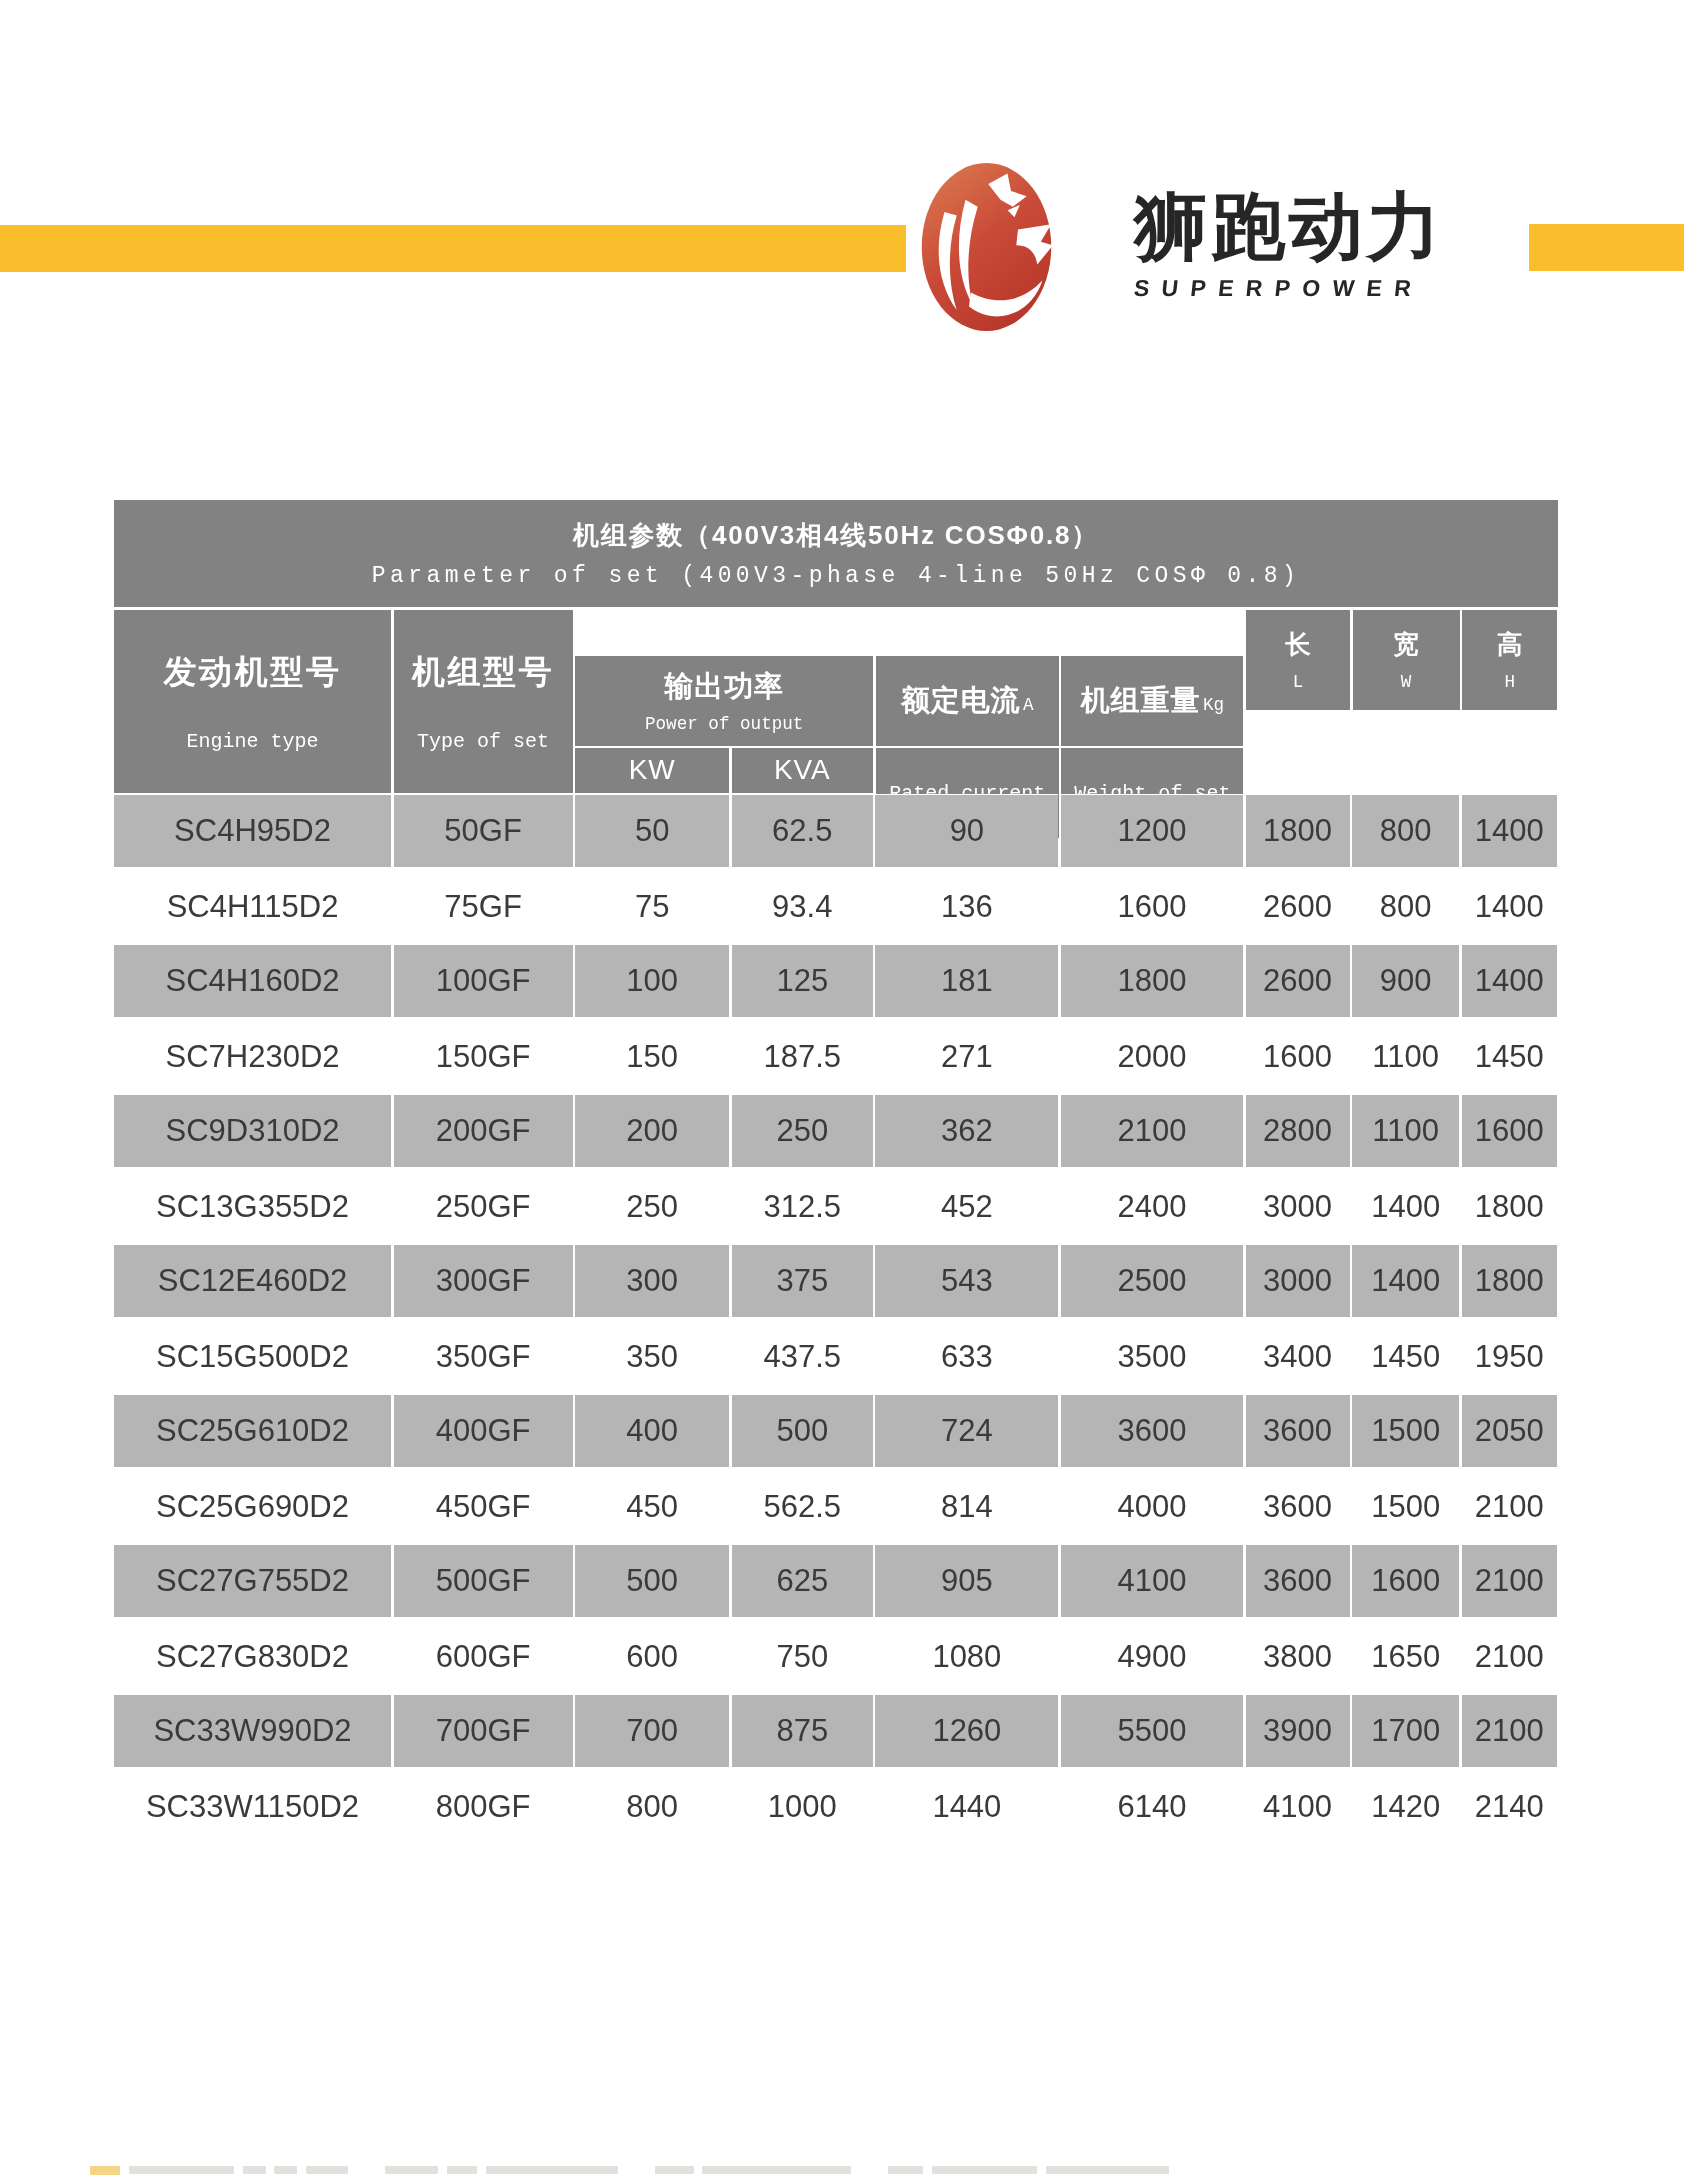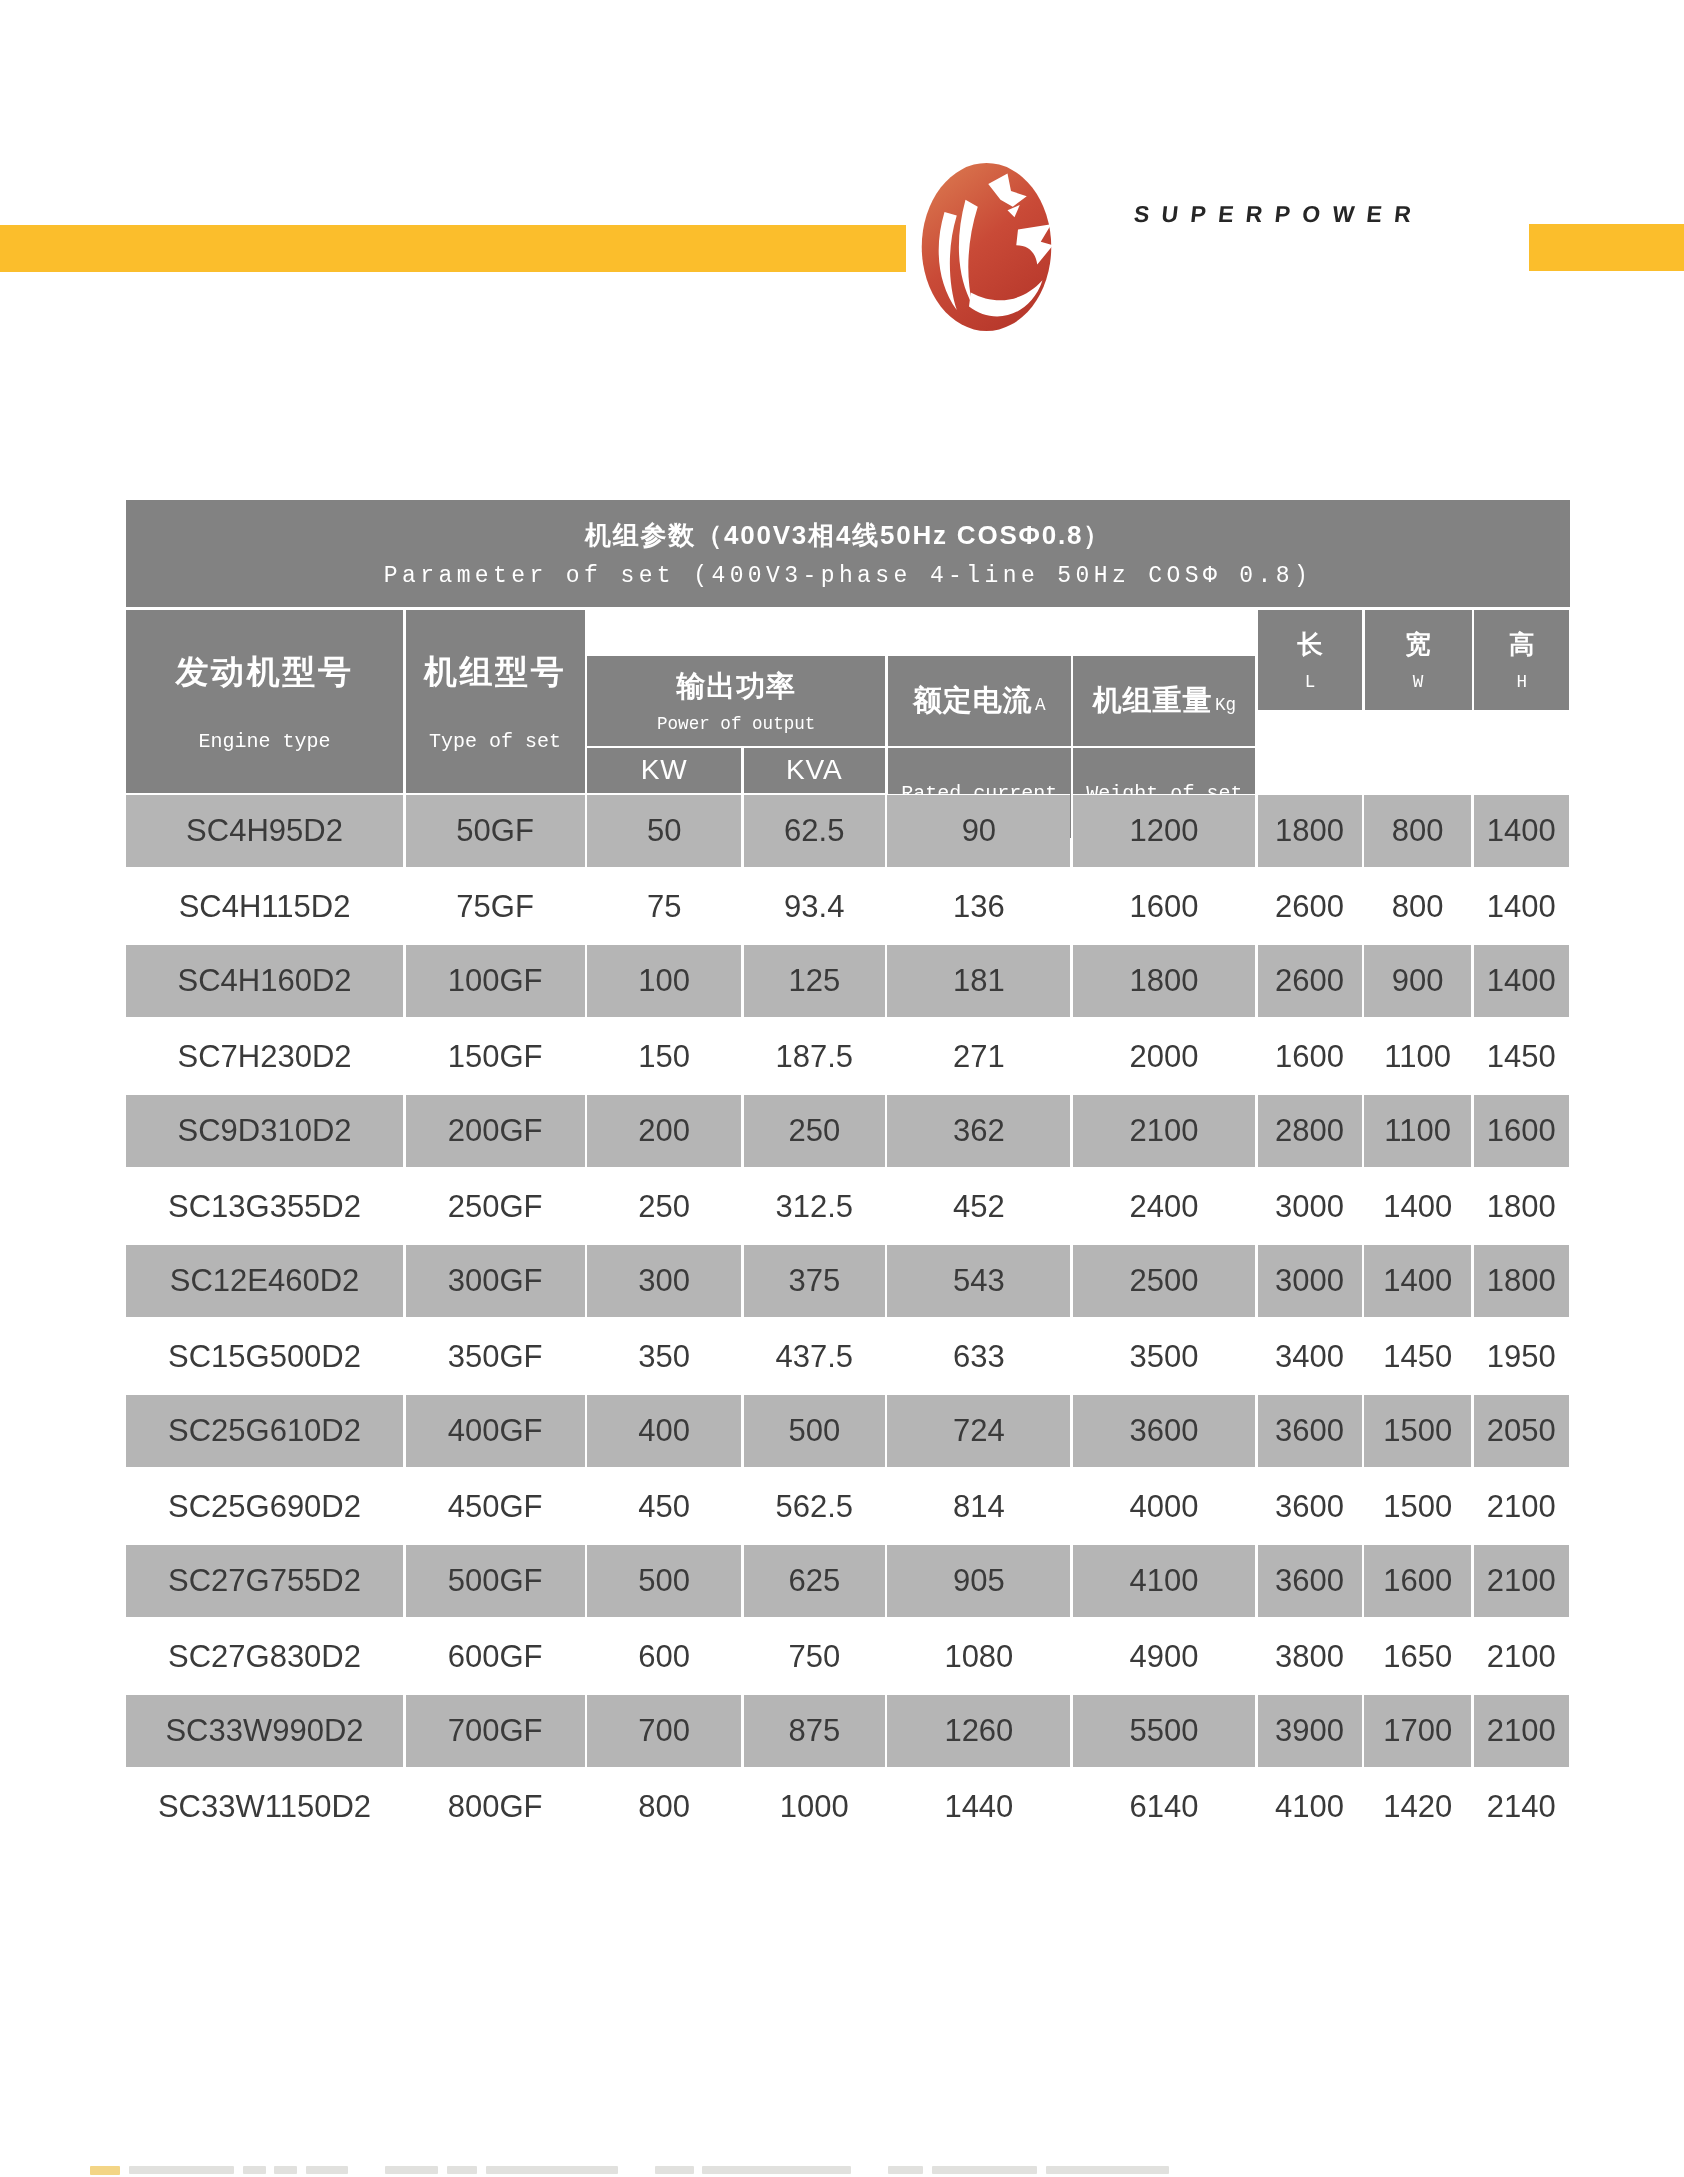--- a/index.html
+++ b/index.html
@@ -10,21 +10,21 @@
   
   .bar{position:absolute;background:#FBBE2C;}
   .bar-left{left:0;top:225px;width:906px;height:47px;}
   .bar-right{left:1529px;top:224px;width:155px;height:47px;}
   .logo-wrap{position:absolute;left:920px;top:161px;width:133px;height:172px;}
   .brand{position:absolute;left:1134px;top:190px;width:334px;}
   .brand-cn{font-size:74px;font-weight:900;color:#262626;letter-spacing:3.5px;line-height:1.0;white-space:nowrap;}
   .brand-en{margin-top:10.5px;font-size:23px;font-weight:700;color:#262626;letter-spacing:12.3px;transform:skewX(-6deg);white-space:nowrap;}
 
   
-  .spec-table{position:absolute;left:126px;top:500px;width:1444px;}
+  .spec-table{position:absolute;left:114px;top:500px;width:1444px;}
   .t-title{
     height:107px;background:#828282;color:#fff;margin-bottom:2.6px;
     display:flex;flex-direction:column;justify-content:center;align-items:center;gap:10.5px;
   }
   .t-title-cn{font-size:26px;font-weight:700;letter-spacing:1.8px;}
   .t-title-en{font-family:"Liberation Mono",monospace;font-size:23px;letter-spacing:4.4px;}
 
   .t-head{display:flex;gap:2.6px;height:183px;margin-bottom:1.8px;}
   .h-cell{background:#828282;color:#fff;display:flex;flex-direction:column;align-items:center;justify-content:center;box-sizing:border-box;}
   .h-group{display:flex;flex-direction:column;gap:2.6px;flex:none;}
@@ -83,20 +83,21 @@
 
     <path d="M100,56 L114,50 L108,64 Z" fill="#fff"></path>
 
     <path d="M112,78 L150,72 L138,92 L152,96 L134,118 C132,104 124,96 110,96 Z" fill="#fff"></path>
 
     <path d="M58,150 C88,166 118,160 140,136 C126,178 84,188 56,166 Z" fill="#fff"></path>
   </svg>
 </div>
 
 <div class="brand">
+  <div class="brand-cn">狮跑动力</div>
   <div class="brand-en">SUPERPOWER</div>
 </div>
 
 <div class="bar bar-right"></div>
 
 <div class="spec-table">
 
   <div class="t-title">
     <div class="t-title-cn">机组参数（400V3相4线50Hz COSΦ0.8）</div>
     <div class="t-title-en">Parameter of set (400V3-phase 4-line 50Hz COSΦ 0.8)</div>

